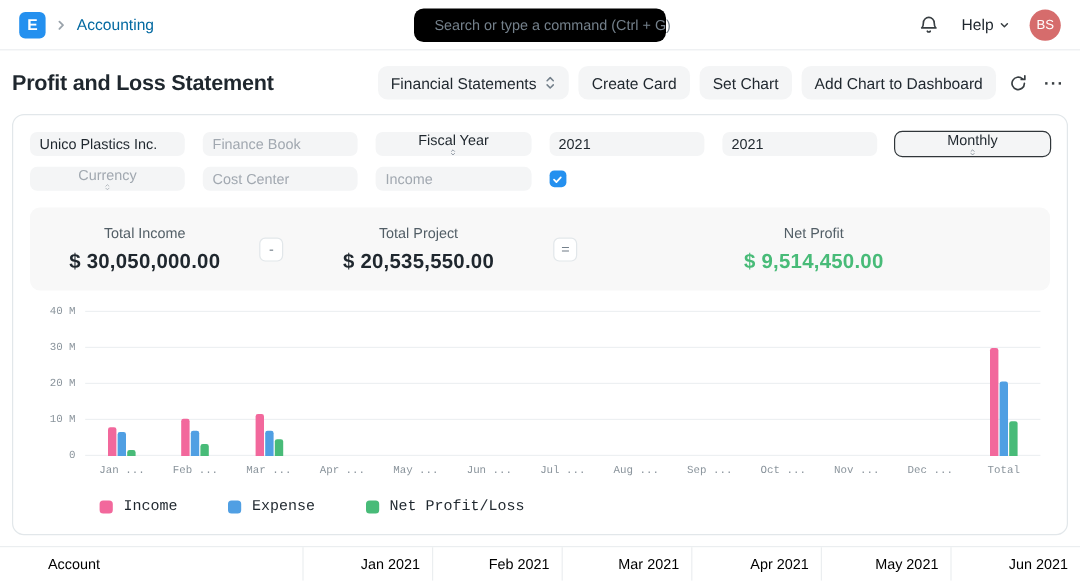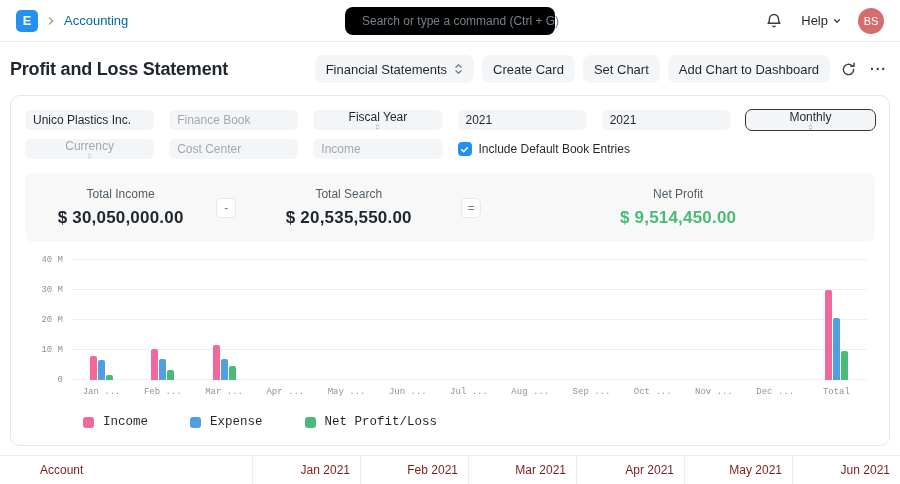--- a/index.html
+++ b/index.html
@@ -50,21 +50,21 @@
   .bar-group { flex: 1; display: flex; align-items: flex-end; justify-content: center; gap: 1px; height: 100%; }
   .bar { width: 7px; border-radius: 2px 2px 0 0; }
   .xlabels { display: flex; margin-top: 7px; }
   .xlabel { flex: 1; text-align: center; font-size: 9px; color: #8A949C; white-space: nowrap; }
   .legend { display: flex; gap: 42px; margin: 18px 0 2px 12px; }
   .legend-item { display: flex; align-items: center; gap: 9px; font-size: 12.5px; }
   .swatch { width: 11px; height: 11px; border-radius: 3px; display: inline-block; }
   
   .report-table { margin-top: 9px; border-top: 1px solid #EBEEF0; }
   .thead { display: flex; }
-  .th { font-size: 12px; padding: 7px 10px; color: #7f1d1d; cursor: pointer; }
+  .th { font-size: 12px; padding: 7px 10px; color: #000000; cursor: pointer; }
   .th.account { flex: 0 0 252px; padding-left: 40px; text-align: left; }
   .th.month { flex: 1; text-align: right; border-left: 1px solid #EBEEF0; }
 </style>
 </head>
 <body>
 
 <header class="navbar">
   <div class="nav-left">
     <div class="logo">
       <span>E</span>
@@ -175,34 +175,33 @@
     </div>
     <div class="finput ph">
       <span>Income</span>
     </div>
     <div class="checkbox-field">
       <span class="checkbox">
         <svg width="9" height="9" viewBox="0 0 16 16" fill="none" stroke="#ffffff" stroke-width="2.6" stroke-linecap="round" stroke-linejoin="round">
             <path d="M3 8.5l3.5 3.5L13 5"></path>
           </svg>
       </span>
-      <span>Include Default Book Entries</span>
     </div>
   </div>
 
   <div class="summary">
     <div class="stat s1">
       <div class="stat-label">Total Income</div>
       <div class="stat-value">$ 30,050,000.00</div>
     </div>
     <div class="op">
       <span>-</span>
     </div>
     <div class="stat s2">
-      <div class="stat-label">Total Search</div>
+      <div class="stat-label">Total Project</div>
       <div class="stat-value">$ 20,535,550.00</div>
     </div>
     <div class="op">
       <span>=</span>
     </div>
     <div class="stat s3">
       <div class="stat-label">Net Profit</div>
       <div class="stat-value" style="color: rgb(72, 187, 120);">$ 9,514,450.00</div>
     </div>
   </div>

